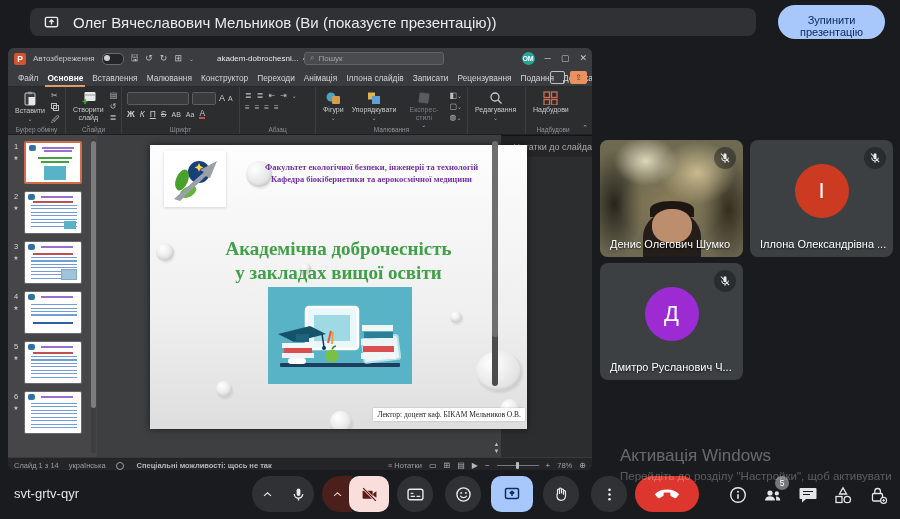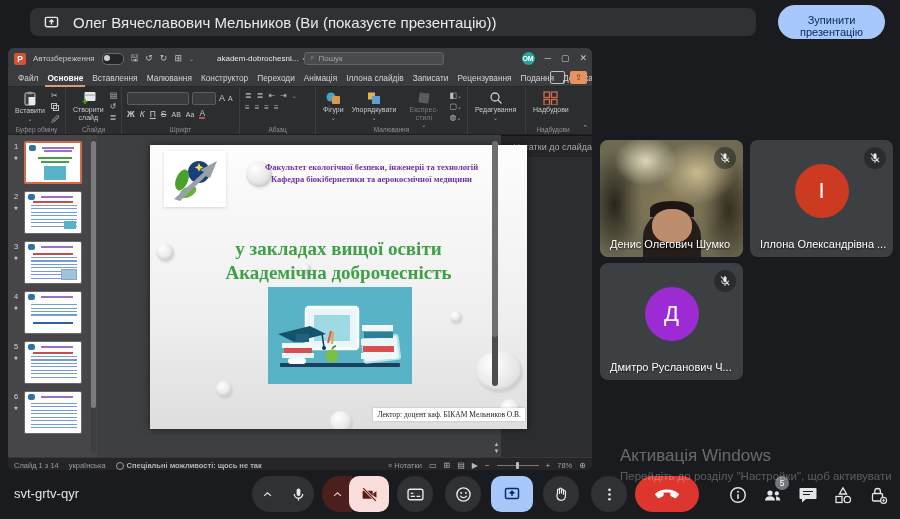--- a/index.html
+++ b/index.html
@@ -70,21 +70,21 @@
   .d-ctr{position:absolute;left:8px;top:30px;width:40px;height:1.5px;background:#2e5fa3;}
 
   .maincol{flex:1;display:flex;flex-direction:row;min-width:0;}
   .canvas{flex:1;background:#3e3f41;position:relative;}
   .slide{position:absolute;left:53px;top:10px;width:377px;height:284px;background:linear-gradient(180deg,#fdfdfd 0%,#efefef 60%,#dedede 100%);box-shadow:0 0 7px rgba(0,0,0,.55);overflow:hidden;}
   .canvas-scroll{position:absolute;right:3px;top:6px;width:6px;height:245px;background:#4b4c4e;border-radius:3px;}
   .canvas-scroll::after{content:"";position:absolute;left:0;top:0;width:6px;height:80%;background:#6d6e70;border-radius:3px;}
   .canvas-nav{position:absolute;right:2px;bottom:3px;display:flex;flex-direction:column;align-items:center;gap:1px;color:#b9babc;font-size:6px;line-height:6px;}
   .notes{height:21px;background:#252527;border-top:1px solid #151517;display:flex;align-items:center;padding-left:12px;font-size:9px;color:#a9aaac;flex:none;}
   .ppt-status{height:15px;background:#252527;border-top:1px solid #39393b;display:flex;align-items:center;font-size:7.5px;color:#9c9da0;padding:0 6px;gap:10px;}
-  .acc{display:flex;align-items:center;gap:3px;font-weight:bold;color:#b6b7b9;}
+  .acc{display:flex;align-items:center;gap:13px;font-weight:bold;color:#b6b7b9;}
   .acc-dot{width:6px;height:6px;border:1px solid #9c9da0;border-radius:50%;}
   .st-right{margin-left:auto;display:flex;align-items:center;gap:7px;}
   .vic{font-size:8px;color:#b6b7b9;line-height:8px;}
   .zoom-slider{width:42px;height:1px;background:#77787a;position:relative;}
   .zoom-slider::after{content:"";position:absolute;left:46%;top:-3px;width:3px;height:7px;background:#b9babc;border-radius:1px;}
 
   
   .droplet{position:absolute;border-radius:50%;background:radial-gradient(circle at 35% 30%,#ffffff 0%,#ececec 45%,#d6d6d6 100%);box-shadow:inset -1px -2px 3px rgba(0,0,0,.10),1px 2px 2px rgba(0,0,0,.08);}
   .slide-logo{position:absolute;left:14px;top:6px;width:62px;height:56px;background:#fff;box-shadow:0 1px 3px rgba(0,0,0,.15);display:flex;align-items:center;justify-content:center;}
   .org-text{position:absolute;left:72px;right:6px;top:16px;text-align:center;font-family:"Liberation Serif",serif;font-weight:bold;font-size:8.5px;line-height:12px;color:#7030a0;}
@@ -445,22 +445,22 @@
                 <ellipse cx="11" cy="25" rx="6" ry="11" fill="#4aa02c" transform="rotate(22 11 25)"></ellipse>
                 <ellipse cx="17" cy="37" rx="5" ry="9" fill="#63b532" transform="rotate(62 17 37)"></ellipse>
                 <polygon points="3,44 33,17 29,15 46,6 39,23 35,21 9,46" fill="#98a0a8"></polygon>
               </svg>
             </div>
             <div class="org-text">
               <div>Факультет екологічної безпеки, інженерії та технологій</div>
               <div>Кафедра біокібернетики та аерокосмічної медицини</div>
             </div>
             <div class="slide-title">
+              <div>Академічна доброчесність</div>
               <div>у закладах вищої освіти</div>
-              <div>Академічна доброчесність</div>
             </div>
             <div class="illu">
               <svg width="144" height="97" viewBox="0 0 144 97">
                 <rect width="144" height="97" fill="#57b3c5"></rect>
                 <rect x="12" y="76" width="120" height="4" rx="1" fill="#1c3f5e"></rect>
                 <rect x="38" y="20" width="52" height="42" rx="3" fill="#eaf7fa" stroke="#ffffff" stroke-width="2.5"></rect>
                 <rect x="46" y="28" width="36" height="26" fill="#9fd9e4"></rect>
                 <g transform="rotate(-7 112 62)">
                     <rect x="95" y="50" width="36" height="24" rx="2" fill="#e8f7fa" stroke="#b3e1ea" stroke-width="2"></rect>
                   </g>

